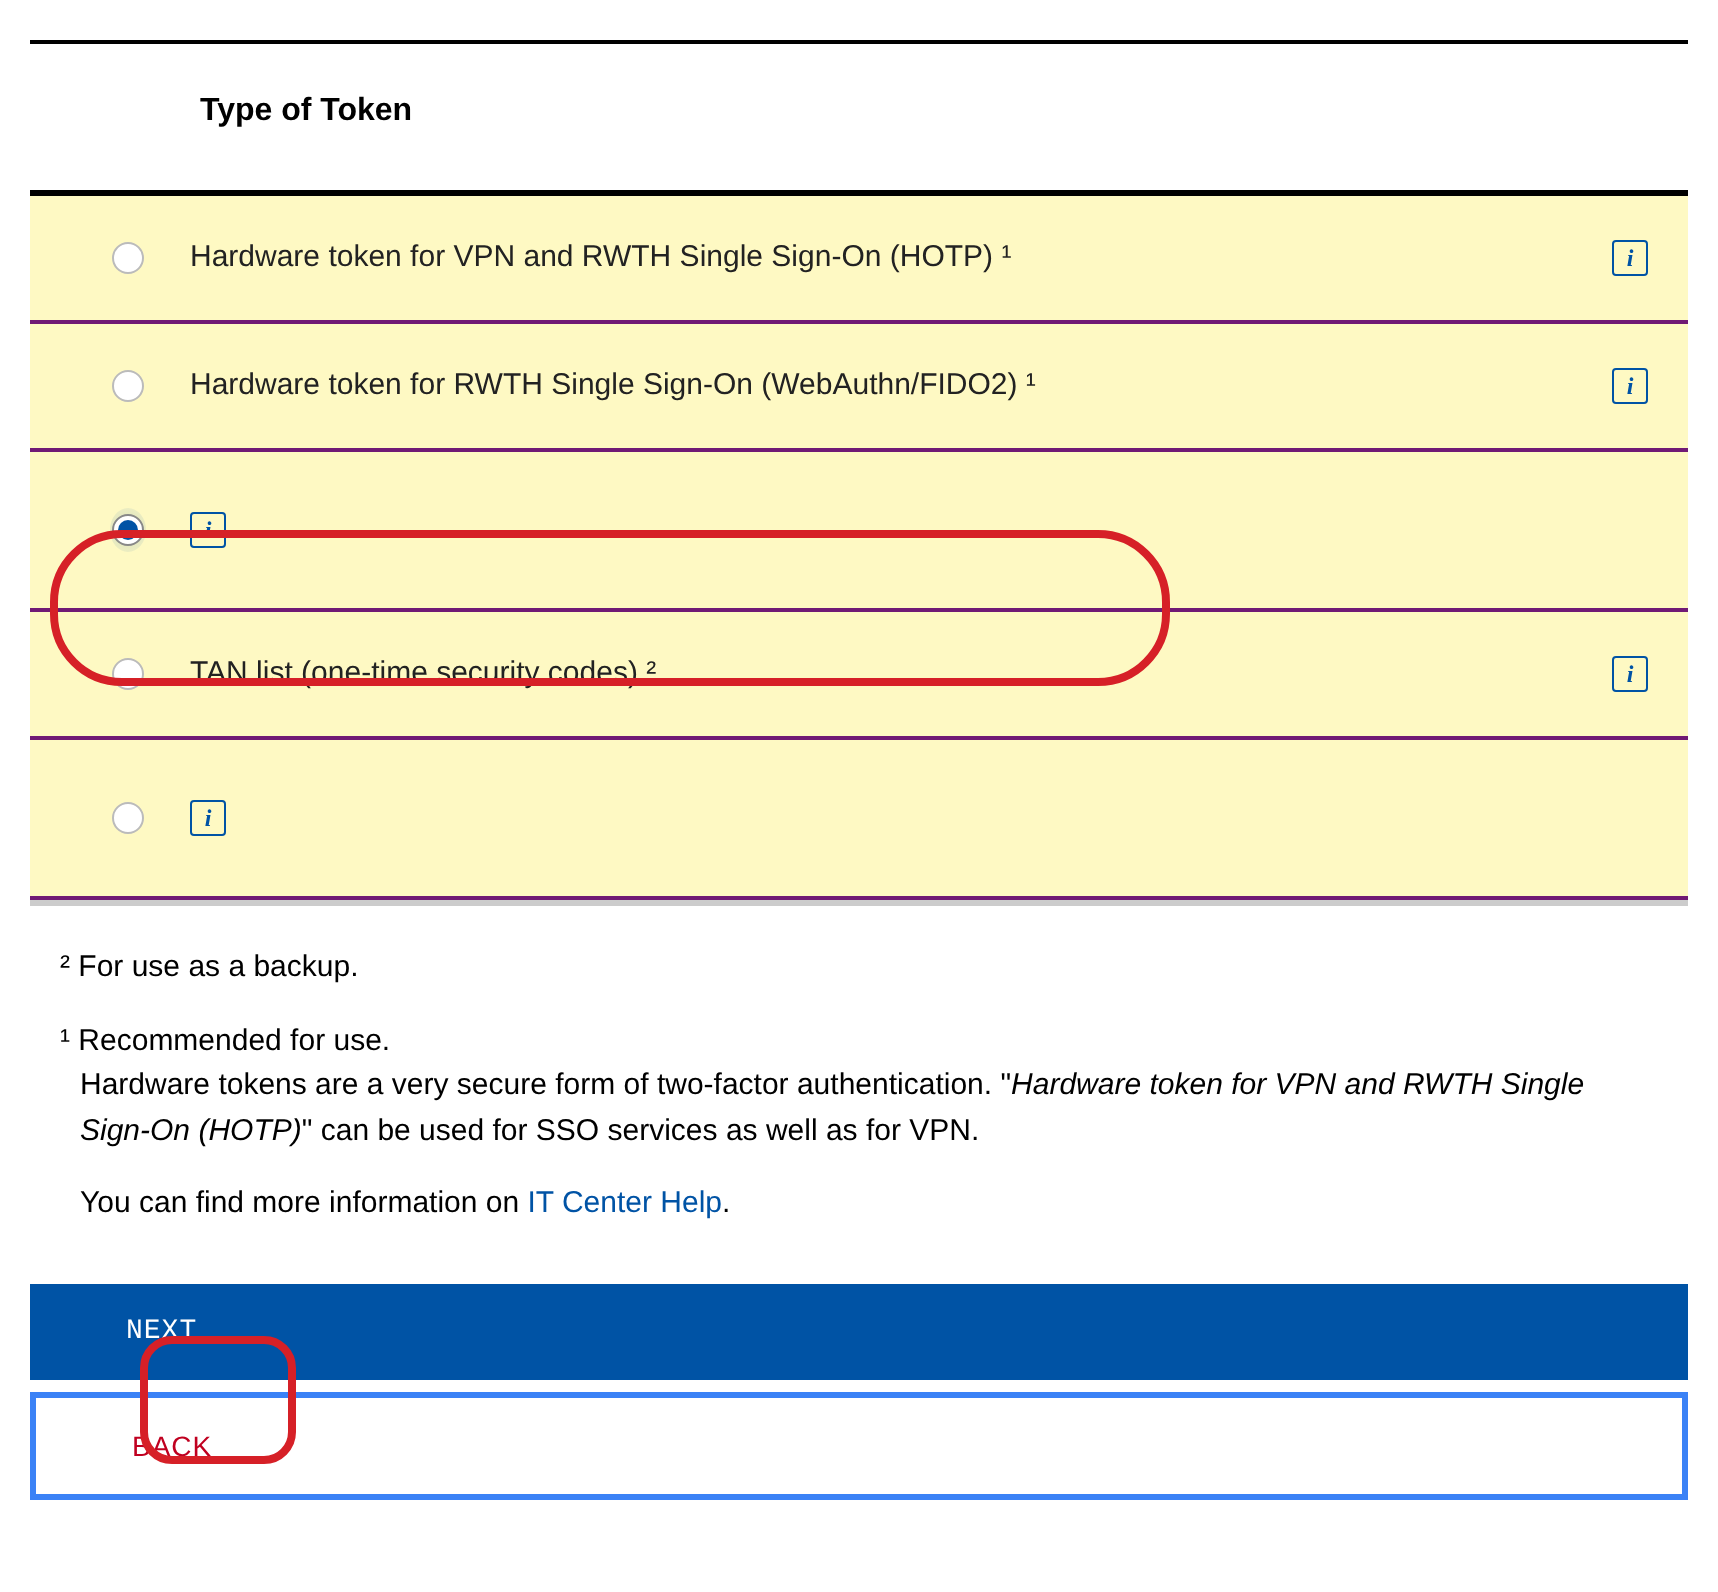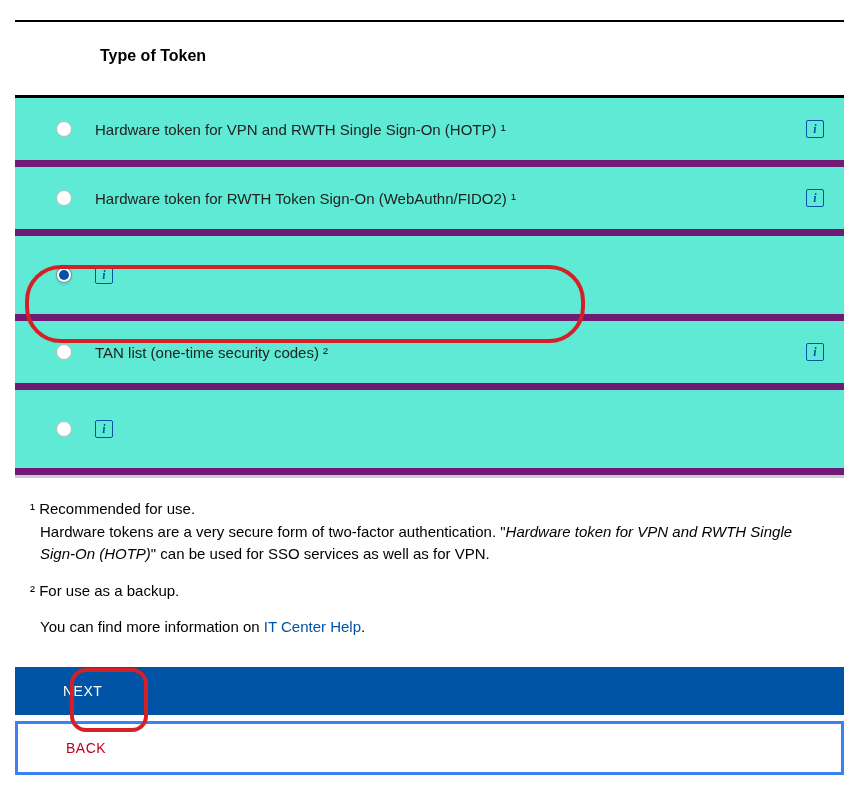--- a/index.html
+++ b/index.html
@@ -27,23 +27,23 @@
       font-size: 16px;
       padding-left: 85px;
       padding-bottom: 30px;
     }
     .header-rule {
       border-top: 3px solid #000;
     }
     .option-row {
       position: relative;
       display: flex;
-      align-items: flex-end;
-      background: #5eead4;
-      border-bottom: 7px solid #701a75;
+      align-items: flex-start;
+      background: #fef9c3;
+      border-bottom: 2px solid #701a75;
       padding: 22px 20px 22px 40px;
       min-height: 64px;
     }
     .option-row.tall {
       padding: 30px 20px 30px 40px;
     }
     .radio-wrap {
       width: 18px;
       height: 18px;
       margin-right: 22px;
@@ -142,20 +142,21 @@
       font-size: 14px;
       letter-spacing: 0.5px;
       cursor: pointer;
       border: none;
       font-family: inherit;
     }
     .btn-next {
       background: #0053a5;
       color: #fff;
       margin-bottom: 6px;
+      font-family: Liberation Mono, monospace;
     }
     .btn-back {
       background: #fff;
       color: #c00020;
       border: 3px solid #3b82f6;
     }
     
     .annot-highlight-option {
       position: absolute;
       left: 10px;
@@ -196,21 +197,21 @@
         <div class="radio-unchecked"></div>
       </div>
       <div class="option-label">Hardware token for VPN and RWTH Single Sign-On (HOTP) ¹</div>
       <div class="info-icon">i</div>
     </div>
 
     <div class="option-row">
       <div class="radio-wrap">
         <div class="radio-unchecked"></div>
       </div>
-      <div class="option-label">Hardware token for RWTH Token Sign-On (WebAuthn/FIDO2) ¹</div>
+      <div class="option-label">Hardware token for RWTH Single Sign-On (WebAuthn/FIDO2) ¹</div>
       <div class="info-icon">i</div>
     </div>
 
     <div class="option-row tall">
       <div class="radio-wrap">
         <div class="radio-checked-outer">
           <div class="radio-checked-mid">
               <div class="radio-checked-inner"></div>
             </div>
         </div>
@@ -230,28 +231,28 @@
       <div class="radio-wrap">
         <div class="radio-unchecked"></div>
       </div>
       <div class="info-icon">i</div>
     </div>
 
     <div class="options-end-rule"></div>
 
     <div class="footnotes">
       <div class="footnote">
+        <span>² </span><span>For use as a backup.</span>
+      </div>
+      <div class="footnote">
         <span>¹ </span><span>Recommended for use.</span>
         <div class="footnote-body">
           <span>Hardware tokens are a very secure form of two-factor authentication. "</span><span class="italic">Hardware token for VPN and RWTH Single Sign-On (HOTP)</span><span>" can be used for SSO services as well as for VPN.</span>
         </div>
       </div>
-      <div class="footnote">
-        <span>² </span><span>For use as a backup.</span>
-      </div>
       <div class="more-info">
         <span>You can find more information on </span><span class="link">IT Center Help</span><span>.</span>
       </div>
     </div>
 
     <button class="btn btn-next">NEXT</button>
     <button class="btn btn-back">BACK</button>
   </div>
 
   <div class="annot-highlight-option"></div>

